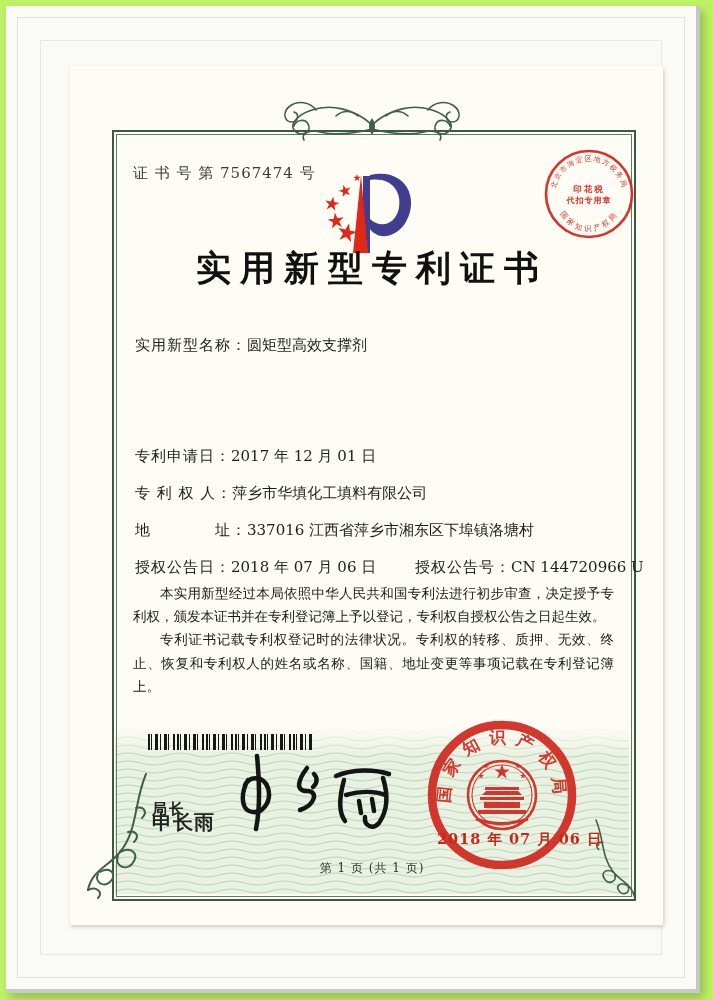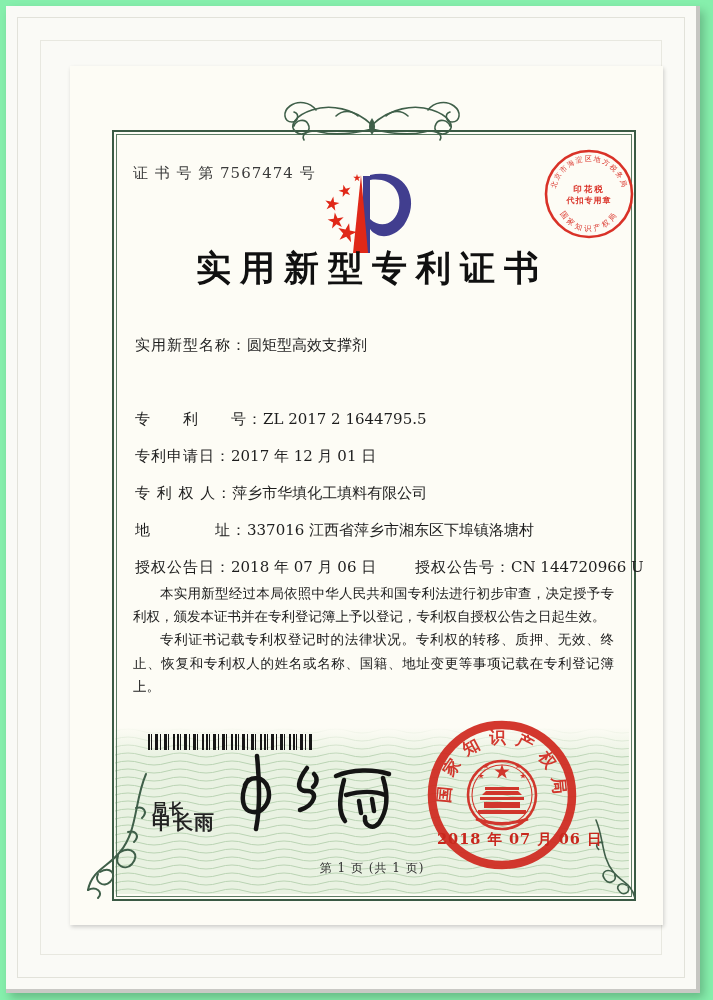--- a/index.html
+++ b/index.html
@@ -1,17 +1,17 @@
 <!DOCTYPE html>
 <html><head>
 <meta charset="utf-8">
 <style>
   html,body{margin:0;padding:0;background:#e4e4e2;}
   #stage{position:relative;width:713px;height:1000px;overflow:hidden;
-         font-family:"DejaVu Serif","Liberation Serif",serif;background:#86efac;}
+         font-family:"DejaVu Serif","Liberation Serif",serif;background:#bef264;}
   
   #frame{position:absolute;left:6px;top:6px;width:690px;height:983px;
          background:#fafaf6;
          border-right:4px solid #c6c6c2;border-bottom:4px solid #c9c9c5;
          box-shadow:4px 5px 9px rgba(0,0,0,.22);}
   .bevel1{position:absolute;left:11px;top:11px;right:11px;bottom:11px;
           border:1px solid #e2e2da;}
   .bevel2{position:absolute;left:34px;top:34px;right:34px;bottom:34px;
           border:1px solid #e8e8e0;}
   
@@ -138,21 +138,20 @@
       <use href="#star5" transform="translate(46,24) scale(6.5) rotate(-15)"></use>
       <use href="#star5" transform="translate(33,37) scale(7.5) rotate(10)"></use>
       <use href="#star5" transform="translate(37,54) scale(8.5) rotate(-8)"></use>
       <use href="#star5" transform="translate(48,66) scale(10) rotate(12)"></use>
     </g>
   </svg>
 
   <div id="title">实用新型专利证书</div>
 
   <div class="row" style="top:336px"><span class="lbl">实用新型名称：</span><span>圆矩型高效支撑剂</span></div>
-  <div class="row" style="top:410px"><span class="lbl">专　　利　　号：</span><span>ZL 2017 2 1644795.5</span></div>
   <div class="row" style="top:447px"><span class="lbl">专利申请日：</span><span>2017 年 12 月 01 日</span></div>
   <div class="row" style="top:484px"><span class="lbl">专 利 权 人：</span><span>萍乡市华填化工填料有限公司</span></div>
   <div class="row" style="top:521px"><span class="lbl">地　　　　址：</span><span>337016 江西省萍乡市湘东区下埠镇洛塘村</span></div>
   <div class="row" style="top:558px"><span class="lbl">授权公告日：</span><span>2018 年 07 月 06 日</span></div>
   <div class="row" style="top:558px;left:415px"><span class="lbl">授权公告号：</span><span>CN 144720966 U</span></div>
 
   <div id="paras">
     <p>本实用新型经过本局依照中华人民共和国专利法进行初步审查，决定授予专利权，颁发本证书并在专利登记簿上予以登记，专利权自授权公告之日起生效。</p>
     <p>专利证书记载专利权登记时的法律状况。专利权的转移、质押、无效、终止、恢复和专利权人的姓名或名称、国籍、地址变更等事项记载在专利登记簿上。</p>
   </div>

